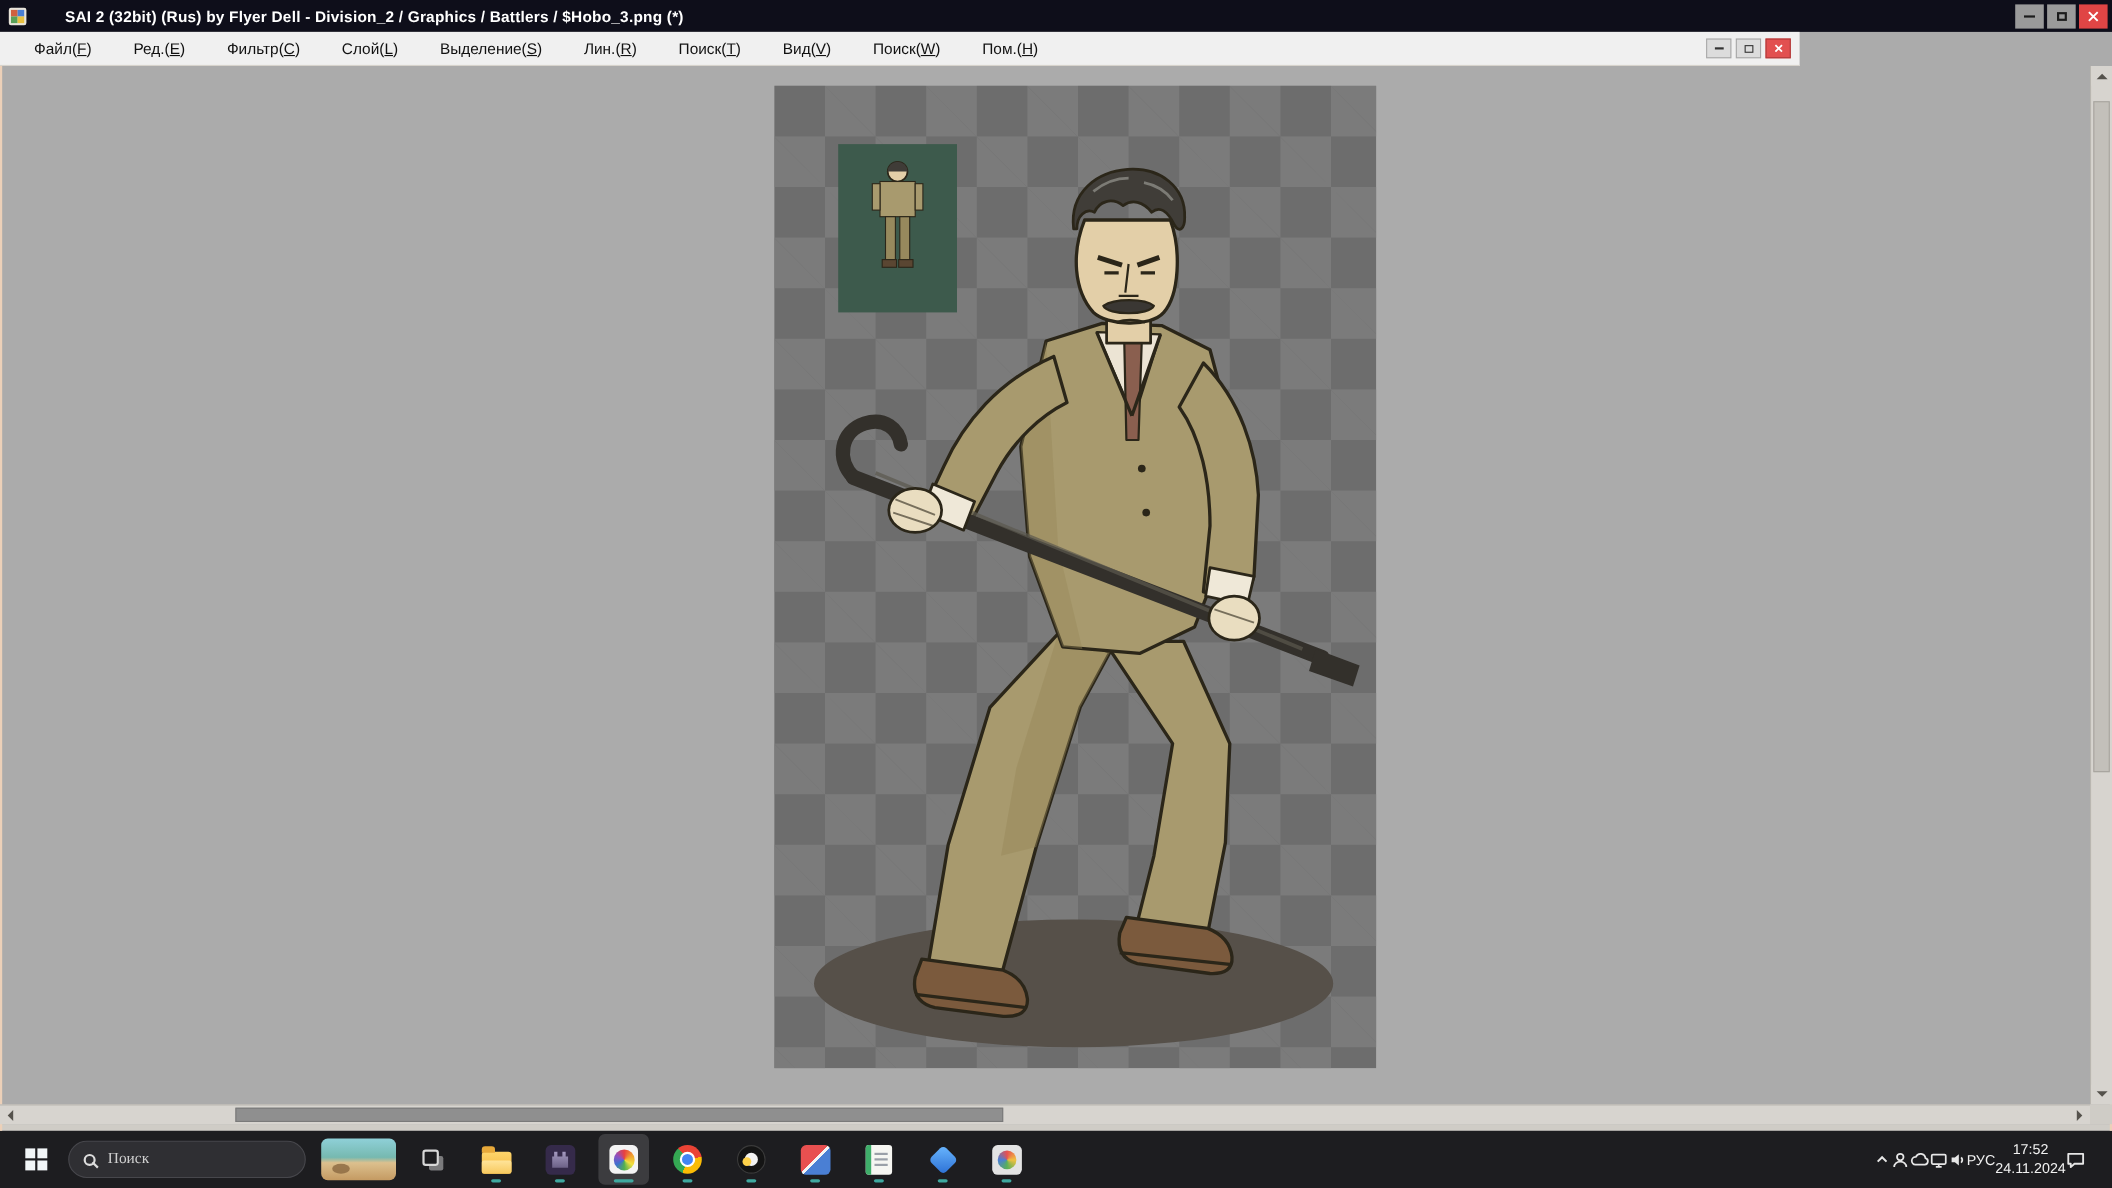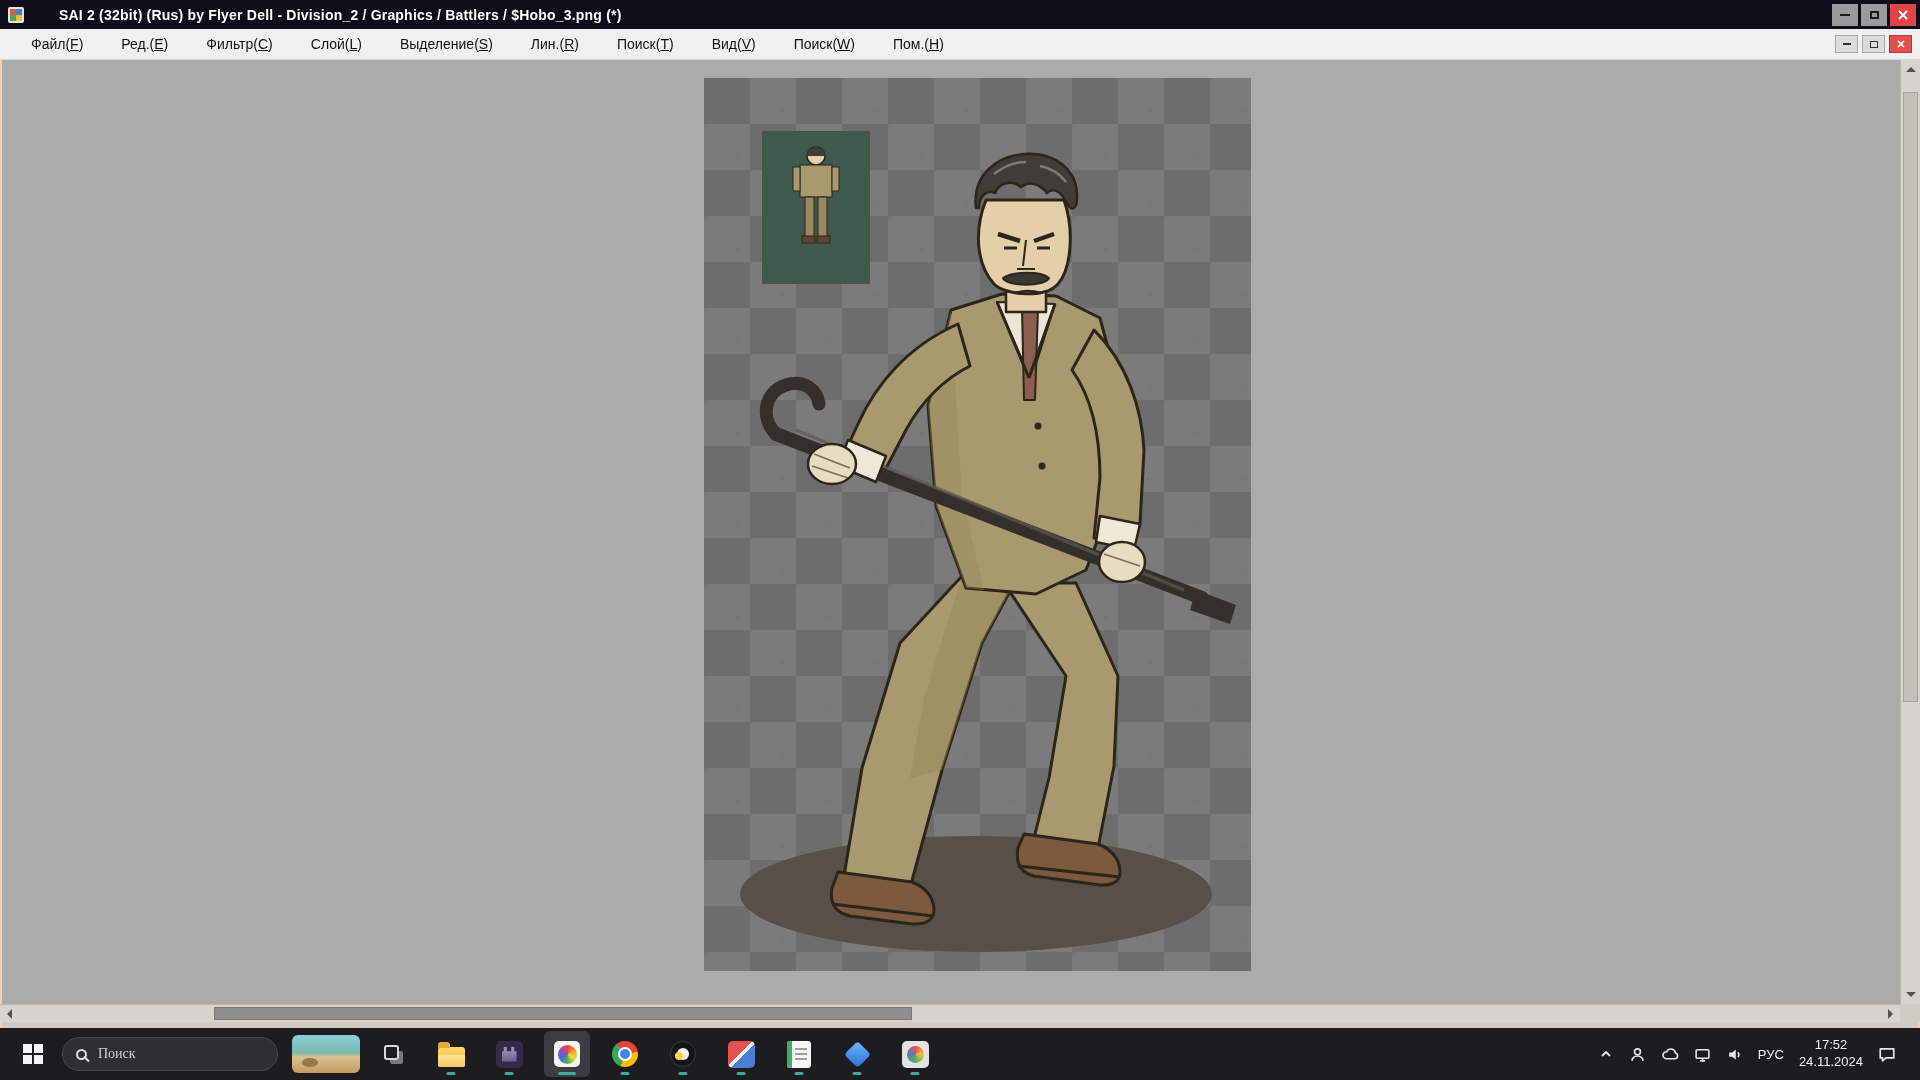--- a/index.html
+++ b/index.html
@@ -13,21 +13,21 @@
   .app-icon{width:18px;height:18px;margin:0 8px 0 7px;flex:none;}
   .title-text{font-size:14px;font-weight:bold;letter-spacing:.2px;white-space:nowrap;}
   .win-controls{margin-left:auto;display:flex;align-items:center;gap:3px;padding-right:4px;}
   .wbtn{width:26px;height:22px;display:flex;align-items:center;justify-content:center;}
   .wbtn.min,.wbtn.max{background:#9a9a9a;}
   .wbtn.close{background:#e04545;}
   .g-min{width:10px;height:2px;background:#1c1c1c;}
   .g-max{width:9px;height:8px;border:2px solid #1c1c1c;}
 
   
-  .menubar{position:absolute;top:29px;left:0;width:1920px;height:31px;background:#f0f0f0;
+  .menubar{position:absolute;top:29px;left:0;width:1636px;height:31px;background:#f0f0f0;
            border-bottom:1px solid #d7d3cc;display:flex;align-items:center;padding-left:12px;}
   .menu-items{display:flex;align-items:center;}
   .menu-item{padding:0 19px;font-size:14px;color:#111;cursor:default;white-space:nowrap;}
   .menu-item .hotkey{text-decoration:underline;}
   .mdi-controls{margin-left:auto;display:flex;gap:4px;padding-right:8px;}
   .mdi-btn{width:23px;height:18px;background:#dcdcdc;border:1px solid #a8a8a8;
            display:flex;align-items:center;justify-content:center;}
   .mdi-btn.red{background:#e25050;border-color:#b03a3a;}
   .mg-min{width:8px;height:2px;background:#333;}
   .mg-max{width:8px;height:7px;border:1.5px solid #333;}
@@ -117,21 +117,21 @@
   .notes::before{content:"";position:absolute;left:0;top:0;bottom:0;width:5px;background:#3fae6a;
                  border-radius:3px 0 0 3px;}
   .notes::after{content:"";position:absolute;left:8px;right:4px;top:7px;height:2px;background:#9aa0a8;
                 box-shadow:0 5px 0 #9aa0a8,0 10px 0 #9aa0a8;}
   .dia{width:19px;height:19px;transform:rotate(45deg);border-radius:4px;
        background:linear-gradient(135deg,#6ab7ff,#2b6fd4);}
   .paint{width:27px;height:27px;border-radius:5px;background:#e3e3e3;position:relative;}
   .paint::after{content:"";position:absolute;inset:5px;border-radius:50%;
                 background:conic-gradient(#e85050,#f0c040,#58b058,#4a7fd4,#e85050);}
 
-  .tray{margin-left:auto;display:flex;align-items:center;gap:15px;padding-right:14px;}
+  .tray{margin-left:auto;display:flex;align-items:center;padding-right:14px;}
   .tray svg{display:block;}
   .tray-lang{font-size:13px;color:#f0f0f0;}
   .clock{display:flex;flex-direction:column;align-items:center;line-height:1.3;font-size:13px;color:#f0f0f0;}
 </style>
 </head>
 <body>
 
 <div class="screen">
 
   <div class="titlebar">

